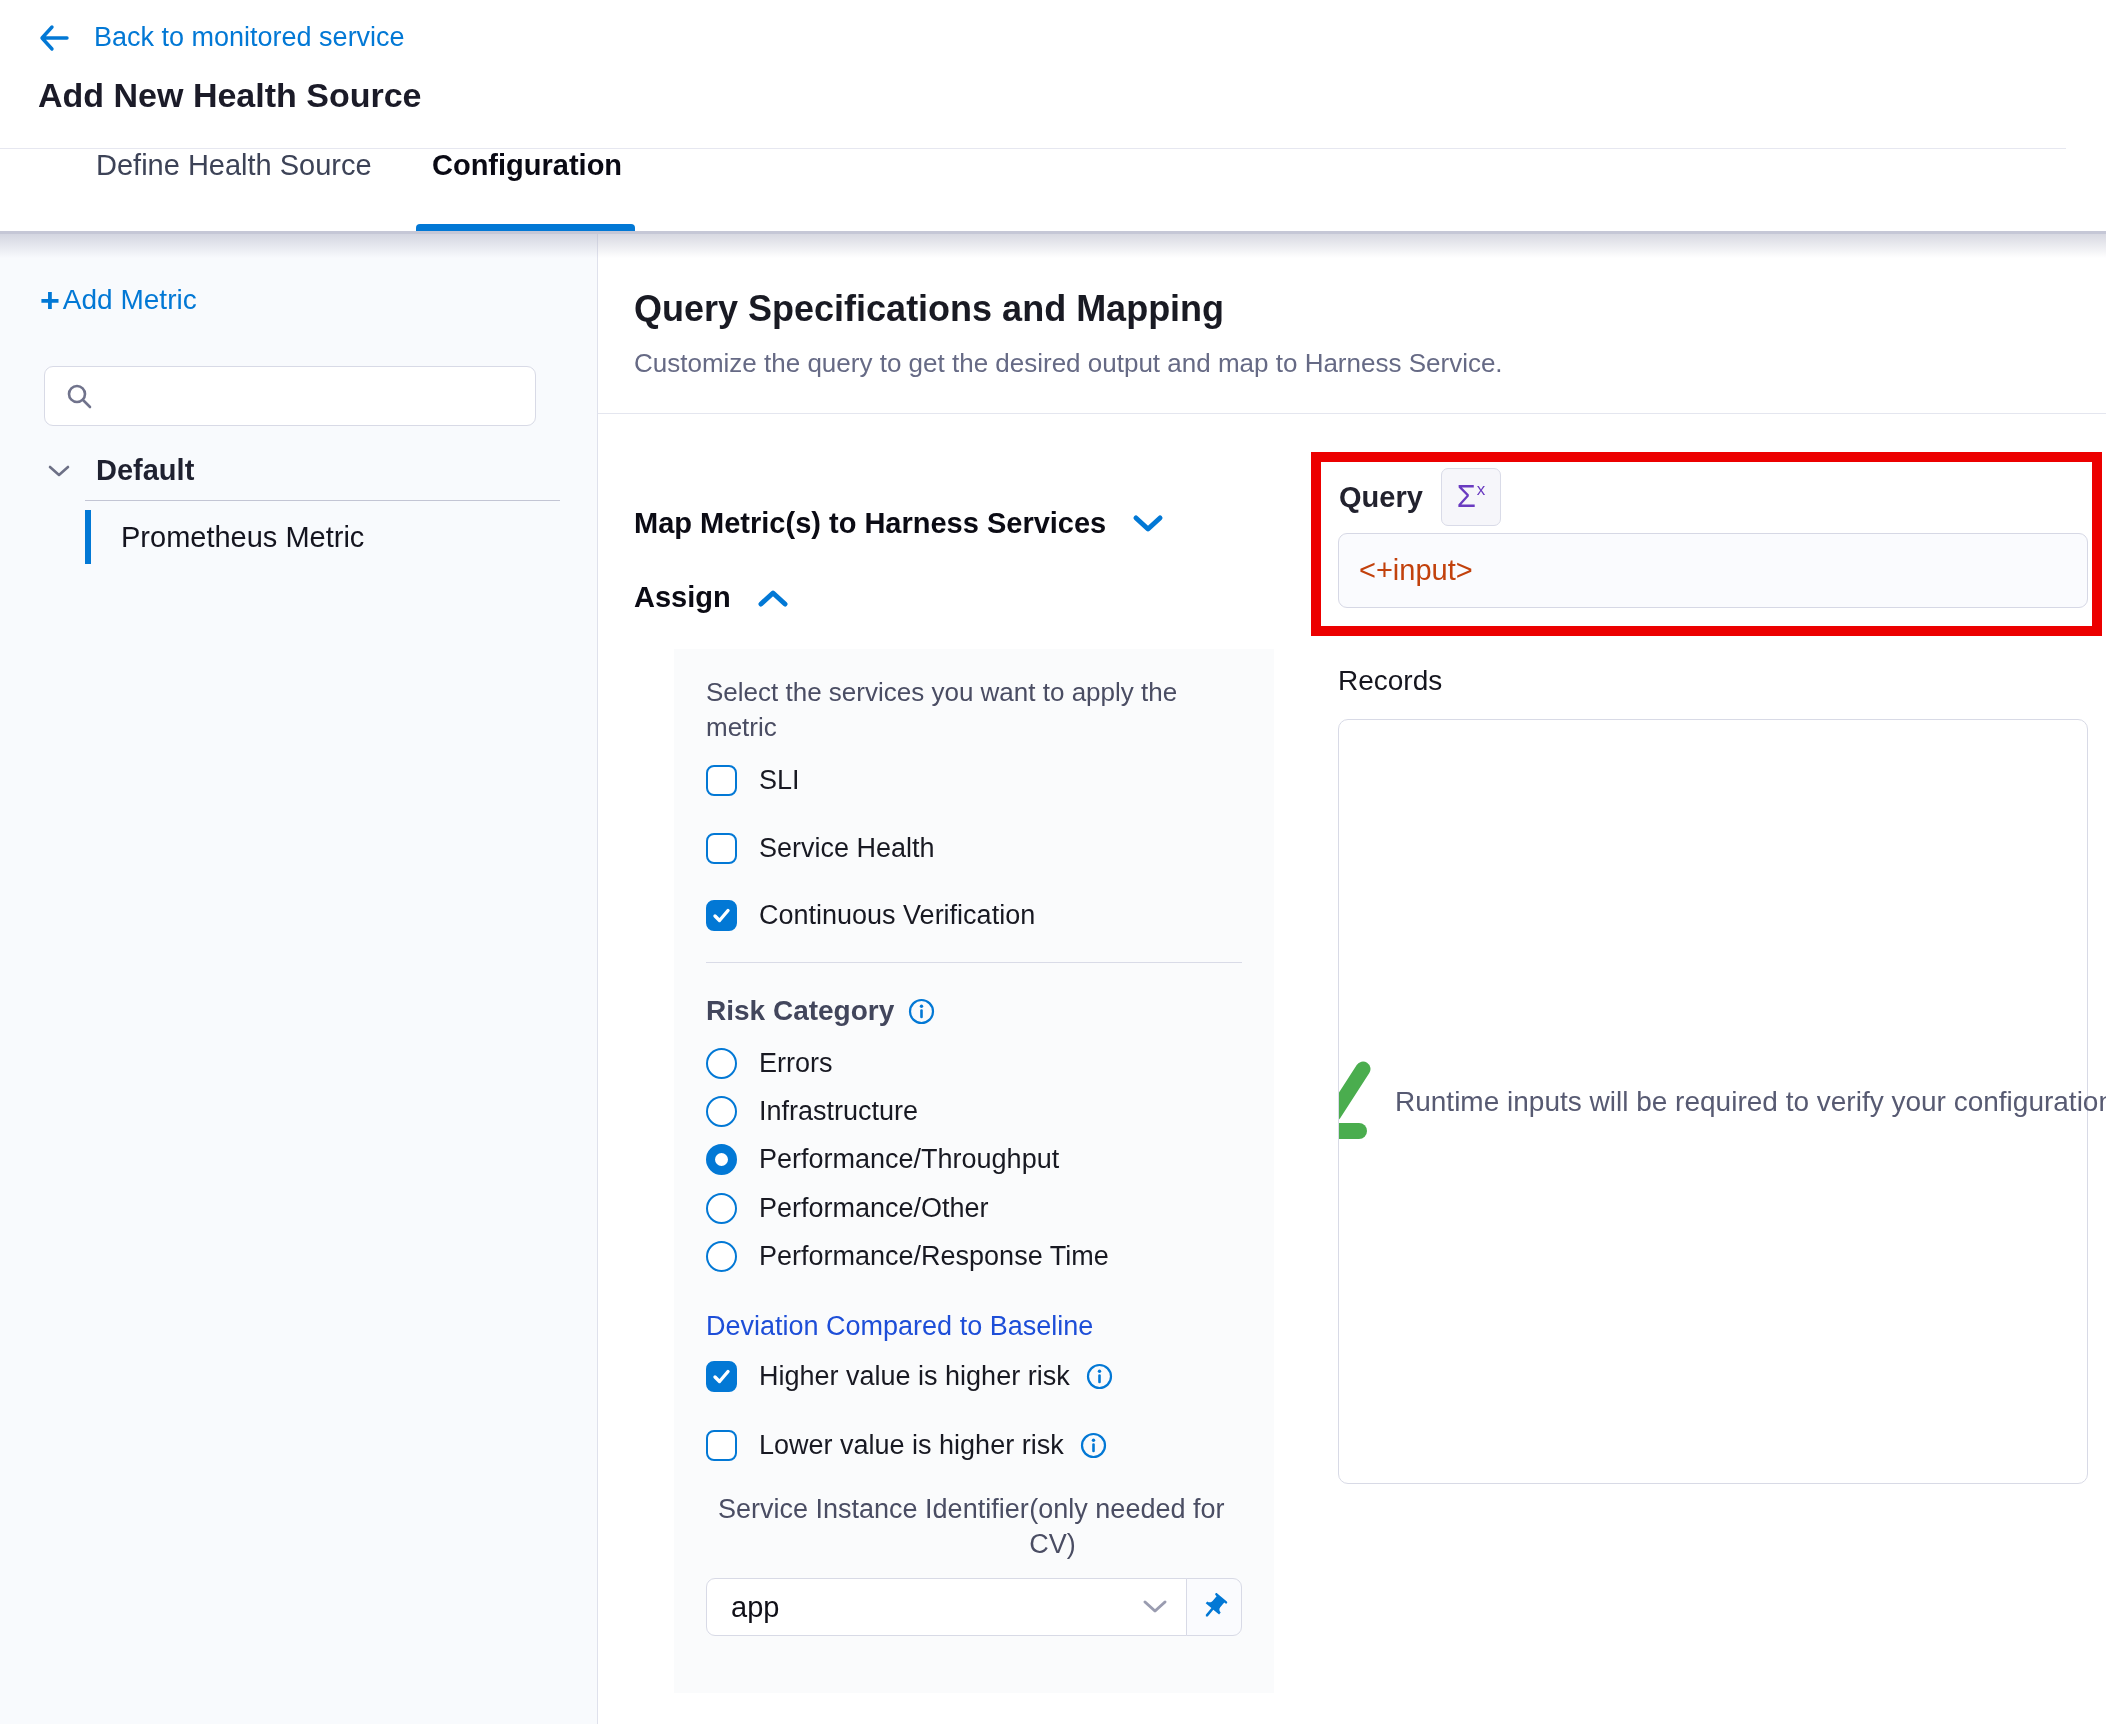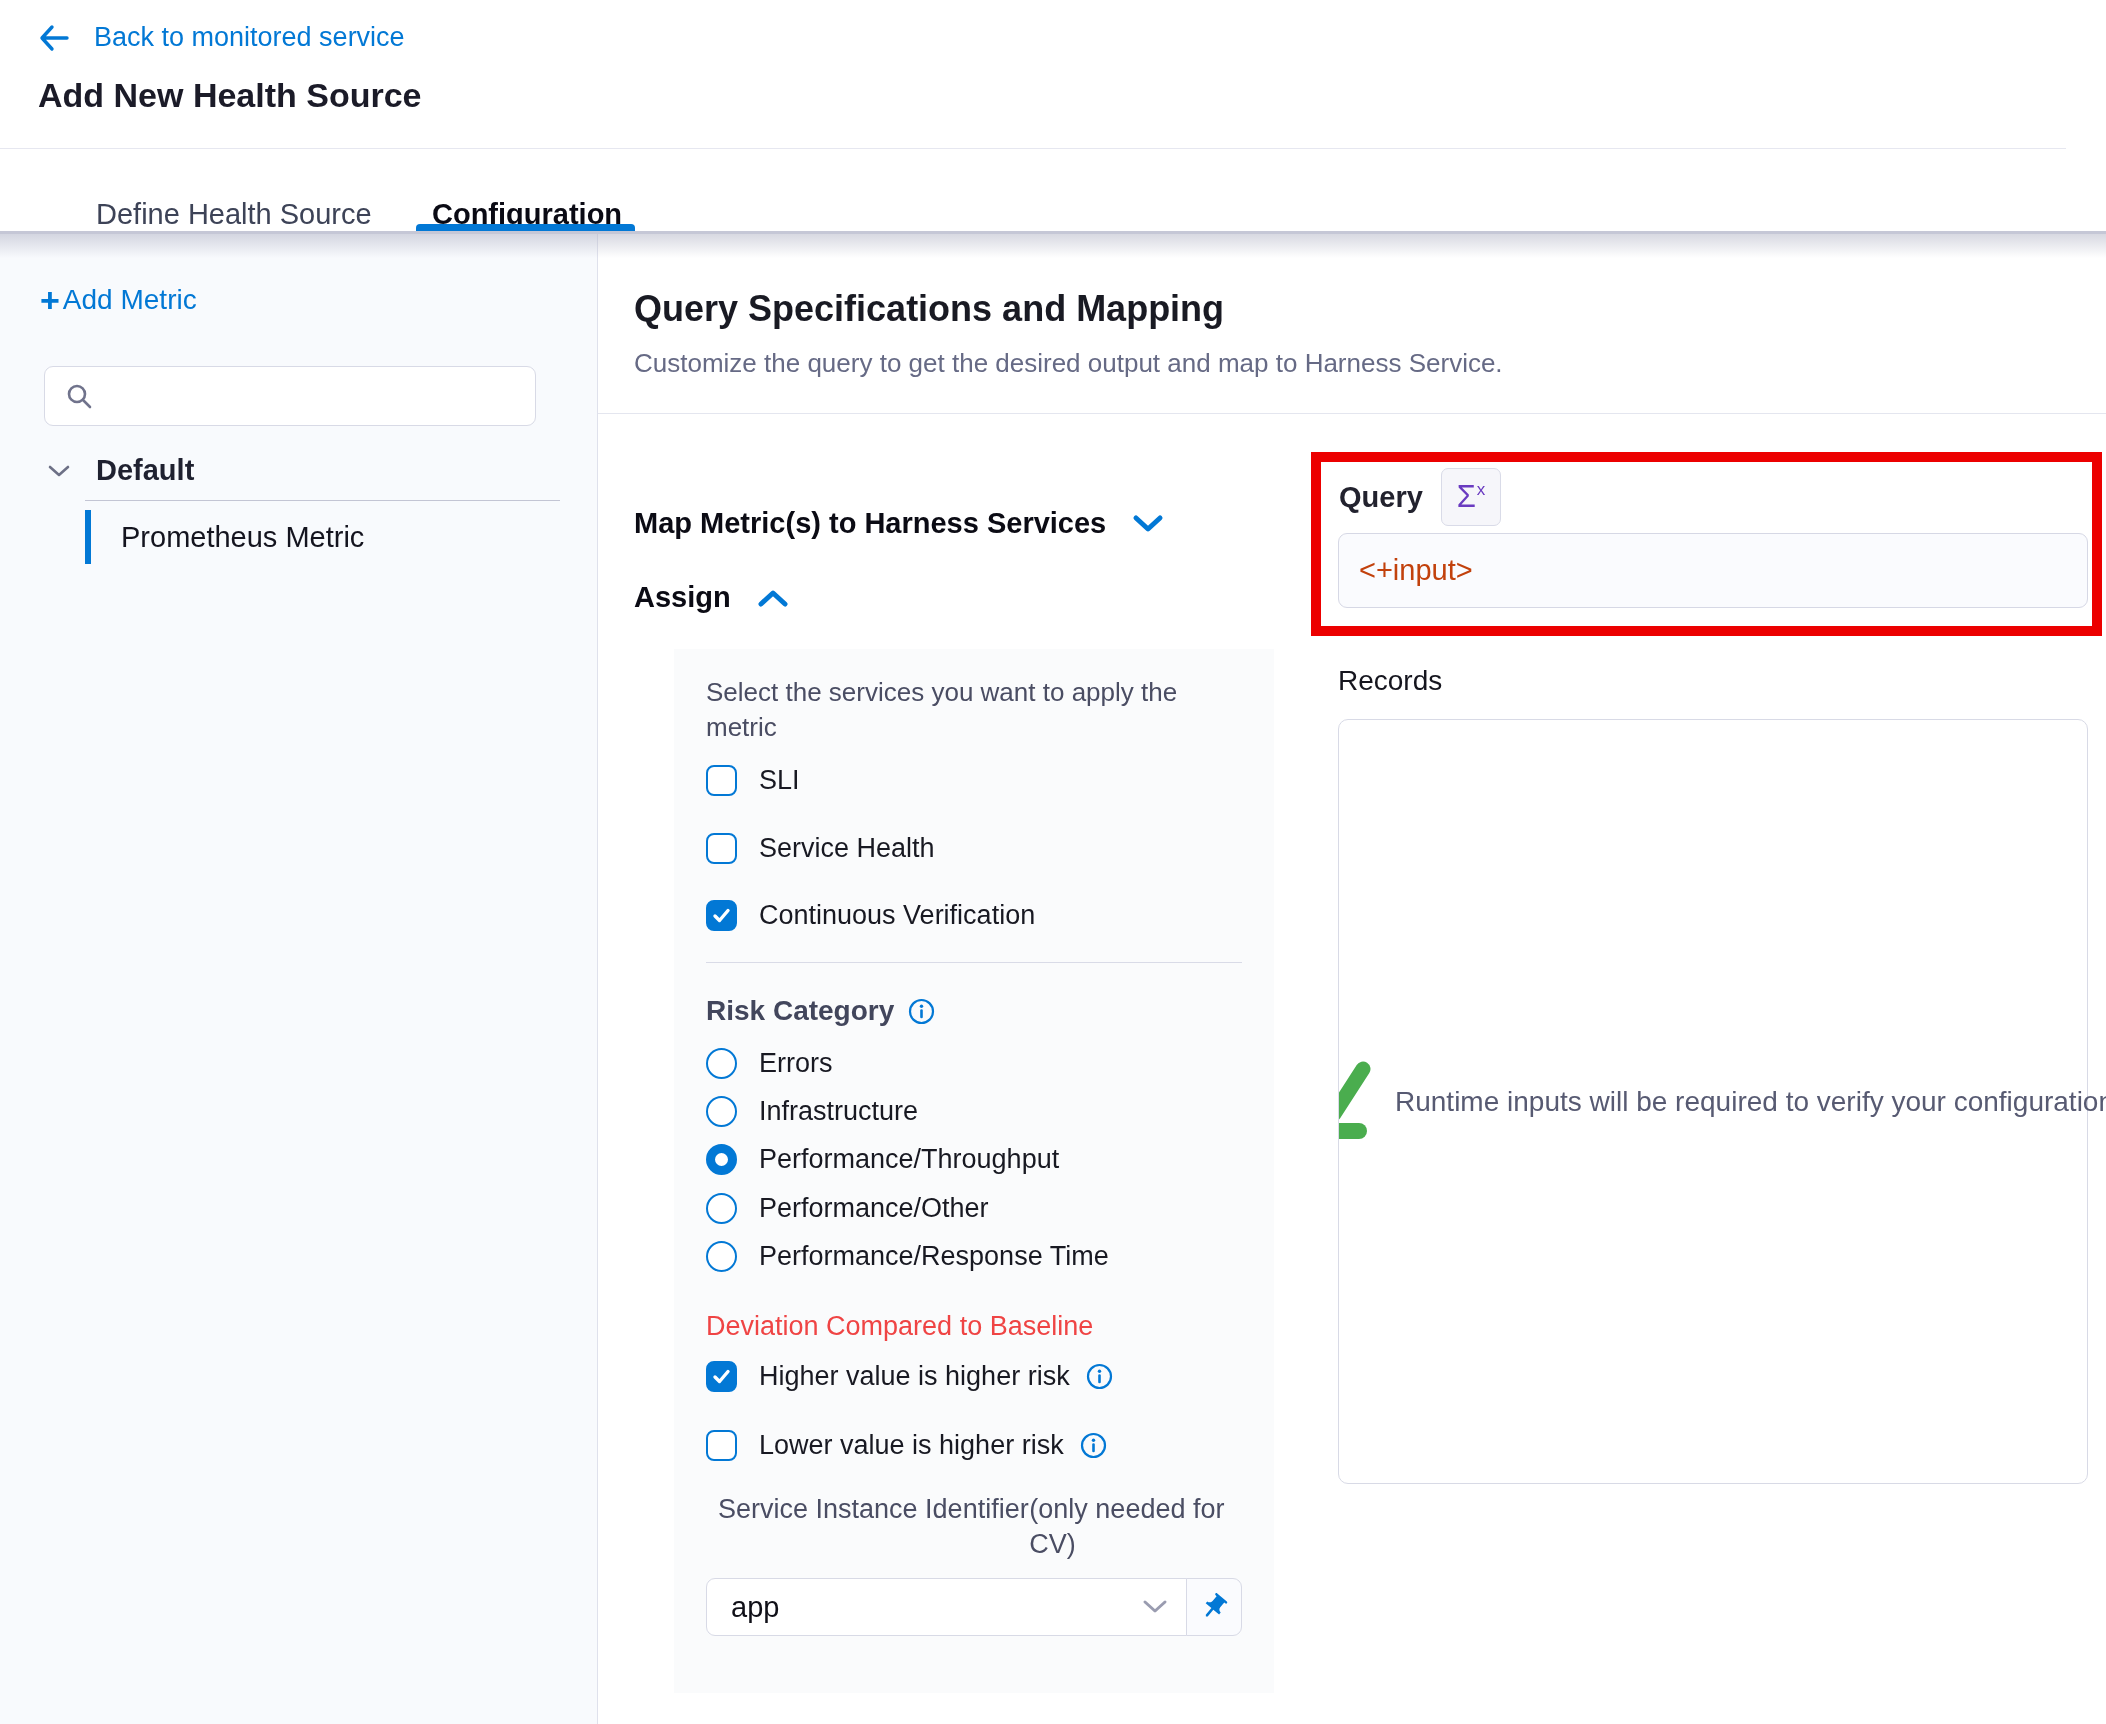--- a/index.html
+++ b/index.html
@@ -9,21 +9,21 @@
   
   .header{position:absolute;left:0;top:0;width:2066px;height:148px;background:#fff;
           border-bottom:1px solid #e6e7f0;z-index:4;}
   .back-row{position:absolute;left:38px;top:22px;display:flex;align-items:center;gap:24px;cursor:pointer;}
   .back-link{font-size:27px;color:#0278d5;font-weight:500;}
   .page-title{position:absolute;left:38px;top:76px;font-size:34px;font-weight:700;color:#1b1b28;}
 
   
   .tabbar{position:absolute;left:0;top:149px;width:2106px;height:82px;background:#fff;
           border-bottom:3px solid #c5c7d6;z-index:4;}
-  .tab{position:absolute;top:0;height:82px;display:flex;align-items:flex-end;font-size:29px;cursor:pointer;}
+  .tab{position:absolute;top:0;height:82px;display:flex;align-items:flex-start;font-size:29px;cursor:pointer;}
   .tab-define{left:96px;color:#3d4357;font-weight:500;}
   .tab-config{left:432px;color:#0a0a14;font-weight:700;}
   .tab-underline{position:absolute;left:416px;bottom:0;width:219px;height:7px;background:#0278d5;
                  border-radius:4px 4px 0 0;}
   .tab-shadow{position:absolute;left:0;top:234px;width:2106px;height:24px;z-index:3;pointer-events:none;
               background:linear-gradient(to bottom,rgba(176,178,196,0.5),rgba(176,178,196,0));}
 
   
   .sidebar{position:absolute;left:0;top:234px;width:597px;height:1490px;background:#f8fafd;
            border-right:1px solid #dfe1ec;}
@@ -59,21 +59,21 @@
   .opt-label{font-size:27px;color:#181922;}
   .cb{width:31px;height:31px;box-sizing:border-box;border:2.5px solid #0278d5;border-radius:8px;
       background:#fff;flex:none;display:flex;align-items:center;justify-content:center;}
   .cb.checked{background:#0278d5;}
   .radio{width:31px;height:31px;box-sizing:border-box;border:2.5px solid #0278d5;border-radius:50%;
          background:#fff;flex:none;}
   .radio.selected{border-width:9.5px;}
   .panel-divider{position:absolute;left:32px;top:313px;width:536px;height:1px;background:#d9dbe7;}
   .risk-row{position:absolute;left:32px;top:346px;display:flex;align-items:center;gap:14px;}
   .risk-label{font-size:28px;font-weight:600;color:#42465c;}
-  .dev-label{position:absolute;left:32px;top:662px;font-size:27px;color:#ef4444;}
+  .dev-label{position:absolute;left:32px;top:662px;font-size:27px;color:#1d4ed8;}
   .sii-row{position:absolute;left:44px;top:843px;display:flex;}
   .sii-label{width:317px;font-size:27px;line-height:35px;color:#4a4d63;}
   .sii-note{font-size:27px;line-height:35px;color:#4a4d63;}
   .select-row{position:absolute;left:32px;top:929px;display:flex;}
   .select-box{width:481px;height:58px;box-sizing:border-box;background:#fff;border:1px solid #d8dae6;
               border-radius:9px 0 0 9px;display:flex;align-items:center;cursor:pointer;}
   .select-value{font-size:29px;color:#101018;margin-left:24px;flex:1;}
   .select-box svg{margin-right:18px;}
   .pin-btn{width:56px;height:58px;box-sizing:border-box;margin-left:-1px;background:#fafbfe;
            border:1px solid #d8dae6;border-radius:0 9px 9px 0;display:flex;align-items:center;

